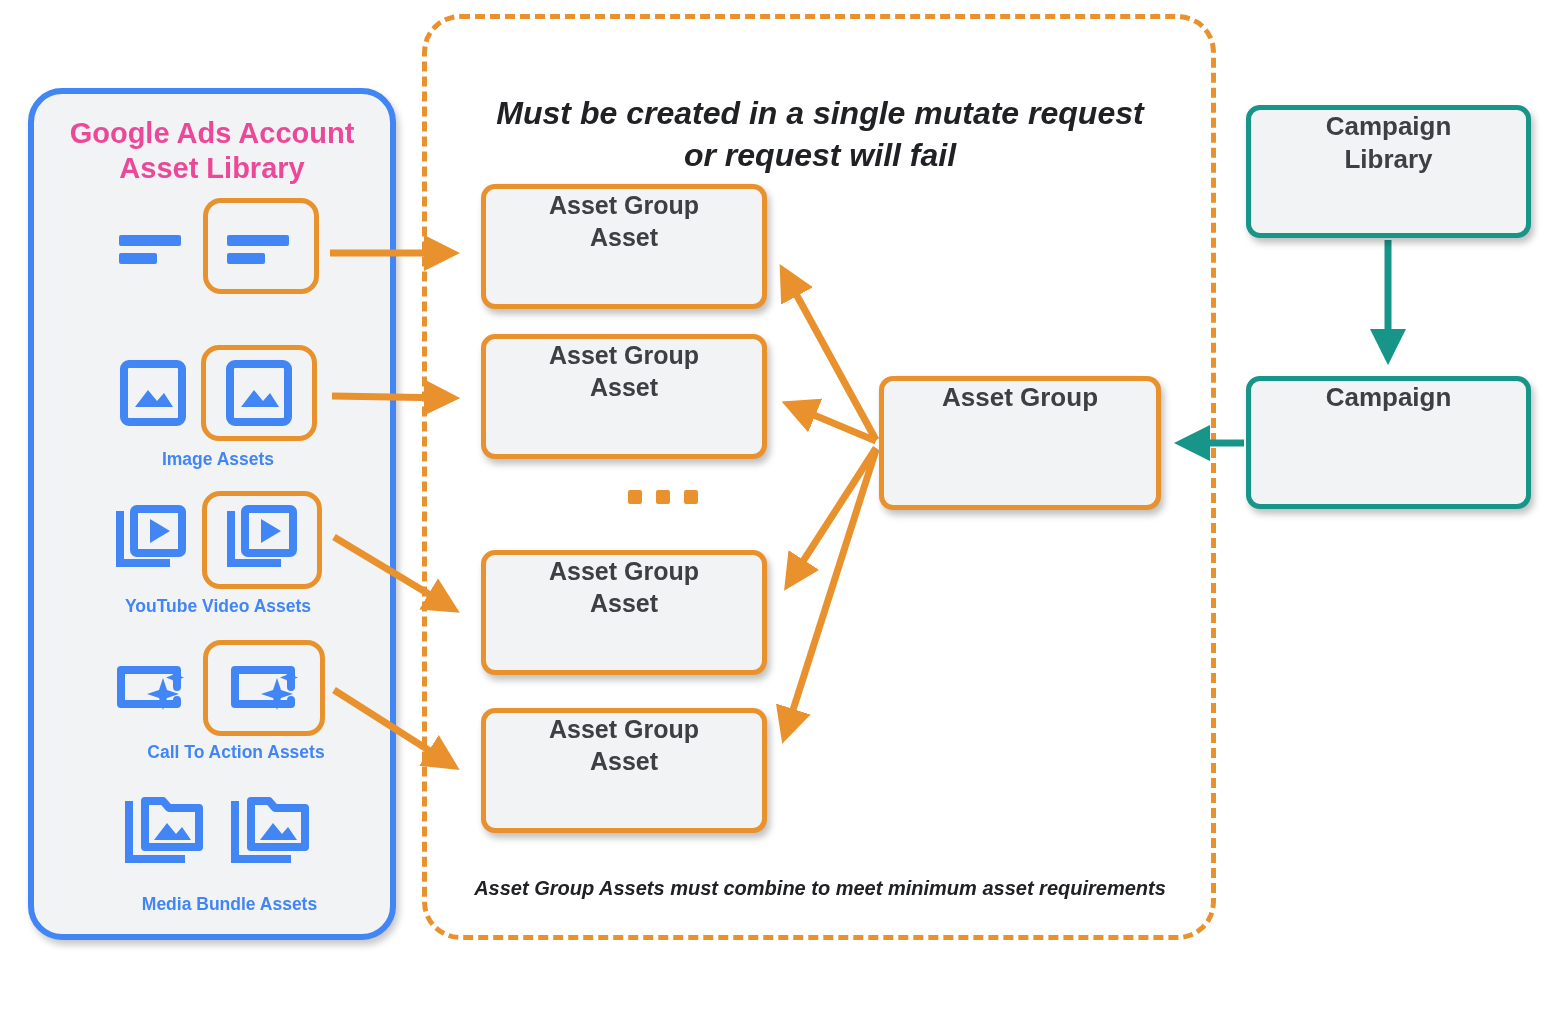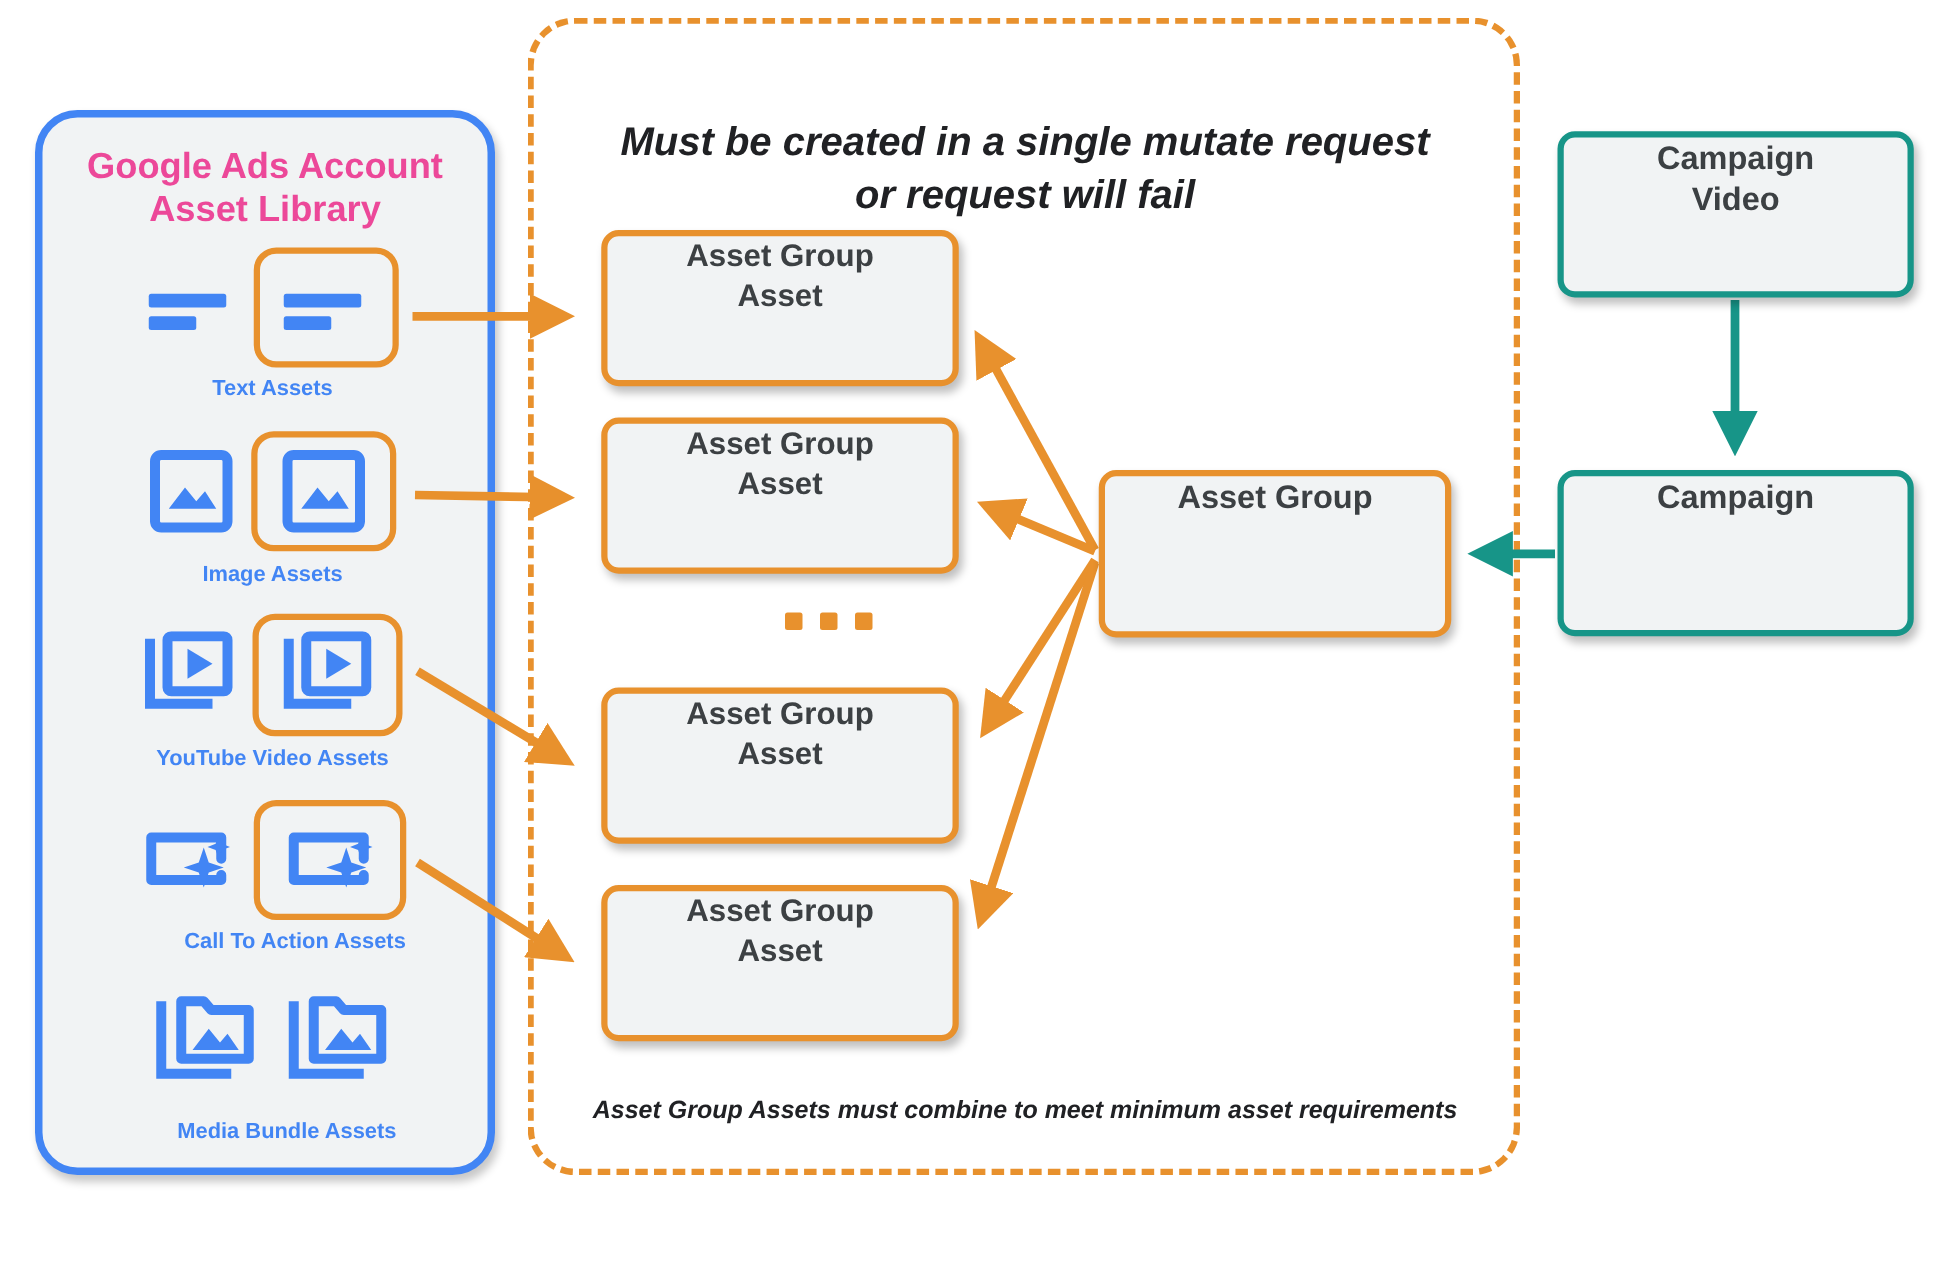--- a/index.html
+++ b/index.html
@@ -197,21 +197,20 @@
           <rect x="2" y="32" width="38" height="11" rx="2" fill="#4285f4"></rect>
         </svg>
       </div>
       <div class="icon-boxed" style="width:116px;height:96px;">
         <svg width="72" height="50" viewBox="0 0 72 50">
           <rect x="2" y="14" width="62" height="11" rx="2" fill="#4285f4"></rect>
           <rect x="2" y="32" width="38" height="11" rx="2" fill="#4285f4"></rect>
         </svg>
       </div>
     </div>
-    <div class="asset-label" style="top:102px;">Text Assets</div>
   </div>
 
   <div class="asset-row" style="top:492px;">
     <div class="asset-icons">
       <div class="icon-plain">
         <svg width="74" height="70" viewBox="0 0 74 70">
           <path d="M6 10 L6 58 L52 58" fill="none" stroke="#4285f4" stroke-width="8" stroke-linecap="square"></path>
           <rect x="20" y="4" width="48" height="44" rx="3" fill="none" stroke="#4285f4" stroke-width="8"></rect>
           <path d="M36 14 L56 26 L36 38 Z" fill="#4285f4"></path>
         </svg>
@@ -348,21 +347,21 @@
     <i></i>
   </div>
 
   <div class="node node-orange big" id="asset-group">
     <span>Asset Group</span>
   </div>
 
   <div class="node node-teal big" id="campaign-budget">
     <span>
       <span>Campaign</span><br>
-      <span>Video</span>
+      <span>Library</span>
     </span>
   </div>
 
   <div class="node node-teal big" id="campaign">
     <span>Campaign</span>
   </div>
 
   <div class="txt" id="mutate-footnote">Asset Group Assets must combine to meet minimum asset requirements</div>
 
 </div>

